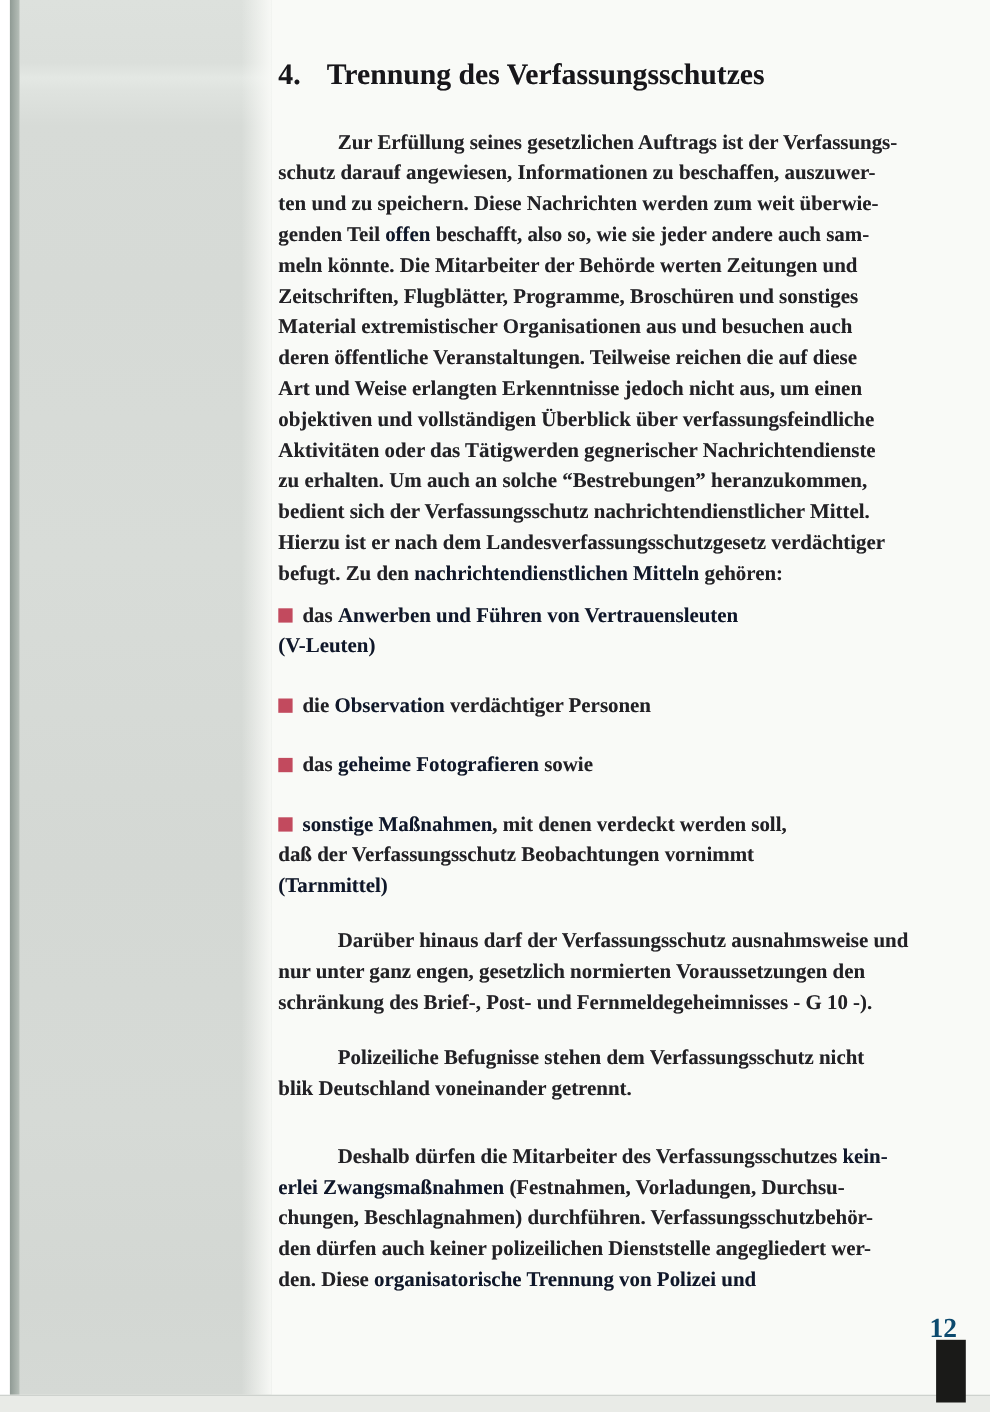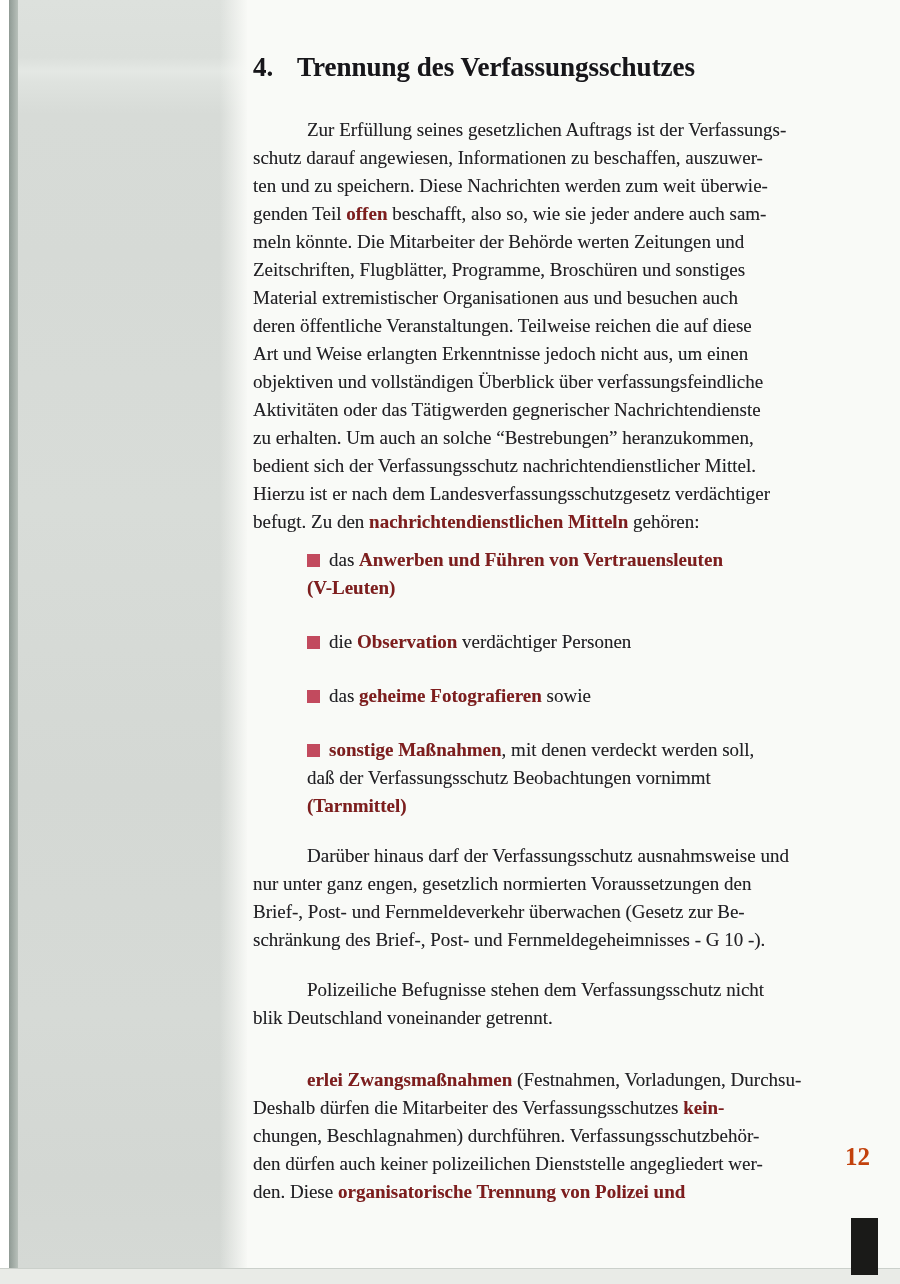--- a/index.html
+++ b/index.html
@@ -27,33 +27,33 @@
   
   .content {
     position:absolute; left:253px; top:50px; width:610px;
     color:#222125; font-size:19px; line-height:28px;
     text-shadow:0 0 0.6px rgba(34,33,37,0.35);
   }
   .heading { display:flex; margin:0 0 32px 0; font-weight:bold; font-size:27px; line-height:34px; color:#17161a; }
   .heading .num { width:44px; flex:0 0 auto; }
   .line { white-space:nowrap; }
   .block.para .line:first-child { text-indent:54px; }
-  .block { margin-bottom:22px; }
-  .block.bullet { margin-left:54px; margin-bottom:26px; }
+  .block { margin-bottom:22px;font-weight:bold; }
+  .block.bullet { margin-bottom:26px; }
   .blocks > .block:nth-child(1) { margin-bottom:10px; }
   .blocks > .block:nth-child(5) { margin-bottom:22px; }
   .blocks > .block:nth-child(7) { margin-bottom:34px; }
-  strong { color:#7f1d1d; }
+  strong { color:#0f172a; }
   .bullet-square {
     display:inline-block; width:13px; height:13px;
     margin-right:9px; transform:translateY(1px);
   }
   .page-num {
-    position:absolute; right:30px; top:1142px;
-    font-weight:bold; font-size:25px; line-height:30px; color:#c2410c;
+    position:absolute; right:30px; top:1193px;
+    font-weight:bold; font-size:25px; line-height:30px; color:#0c4a6e;
   }
   .black-block {
     position:absolute; left:851px; top:1218px; width:27px; height:57px;
     background:#1a1a18;
   }
 </style>
 </head>
 <body>
 
 <div class="canvas">
@@ -96,30 +96,29 @@
           <div class="line"><span class="bullet-square" style="background: rgb(194, 74, 94);"></span><span>das </span><strong>geheime Fotografieren</strong><span> sowie</span></div>
         </div>
         <div class="block bullet">
           <div class="line"><span class="bullet-square" style="background: rgb(194, 74, 94);"></span><strong>sonstige Maßnahmen</strong><span>, mit denen verdeckt werden soll,</span></div>
           <div class="line"><span>daß der Verfassungsschutz Beobachtungen vornimmt</span></div>
           <div class="line"><strong>(Tarnmittel)</strong></div>
         </div>
         <div class="block para">
           <div class="line"><span>Darüber hinaus darf der Verfassungsschutz ausnahmsweise und</span></div>
           <div class="line"><span>nur unter ganz engen, gesetzlich normierten Voraussetzungen den</span></div>
-          <div class="line"><span>Brief-, Post- und Fernmeldeverkehr überwachen (Gesetz zur Be-</span></div>
           <div class="line"><span>schränkung des Brief-, Post- und Fernmeldegeheimnisses - G 10 -).</span></div>
         </div>
         <div class="block para">
           <div class="line"><span>Polizeiliche Befugnisse stehen dem Verfassungsschutz nicht</span></div>
           <div class="line"><span>blik Deutschland voneinander getrennt.</span></div>
         </div>
         <div class="block para">
+          <div class="line"><span>Deshalb dürfen die Mitarbeiter des Verfassungsschutzes </span><strong>kein-</strong></div>
           <div class="line"><strong>erlei Zwangsmaßnahmen</strong><span> (Festnahmen, Vorladungen, Durchsu-</span></div>
-          <div class="line"><span>Deshalb dürfen die Mitarbeiter des Verfassungsschutzes </span><strong>kein-</strong></div>
           <div class="line"><span>chungen, Beschlagnahmen) durchführen. Verfassungsschutzbehör-</span></div>
           <div class="line"><span>den dürfen auch keiner polizeilichen Dienststelle angegliedert wer-</span></div>
           <div class="line"><span>den. Diese </span><strong>organisatorische Trennung von Polizei und</strong></div>
         </div>
       </div>
   </div>
 
   <div class="page-num">12</div>
   <div class="black-block"></div>
 </div>

